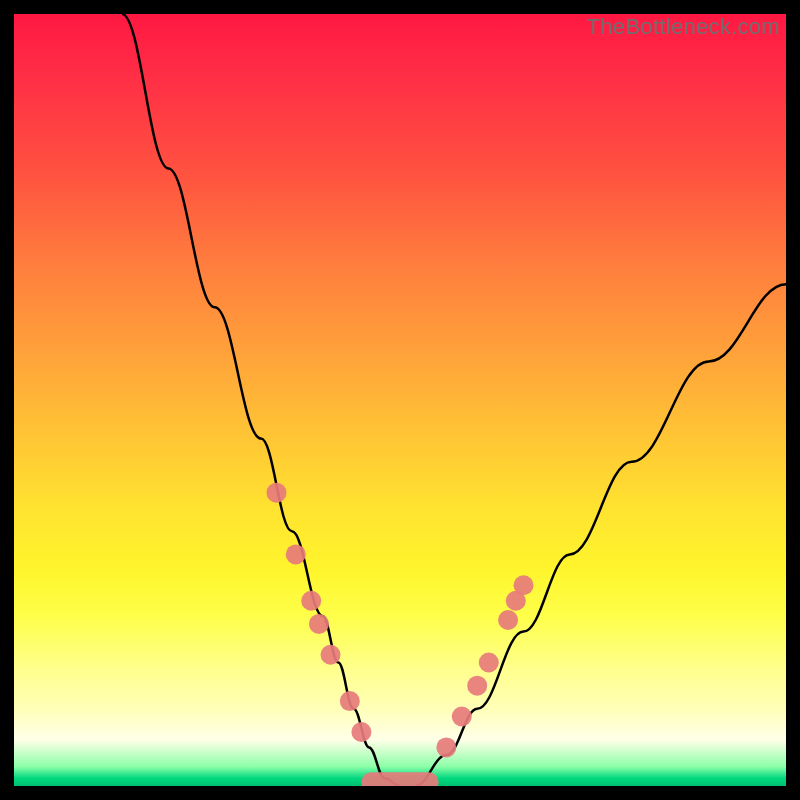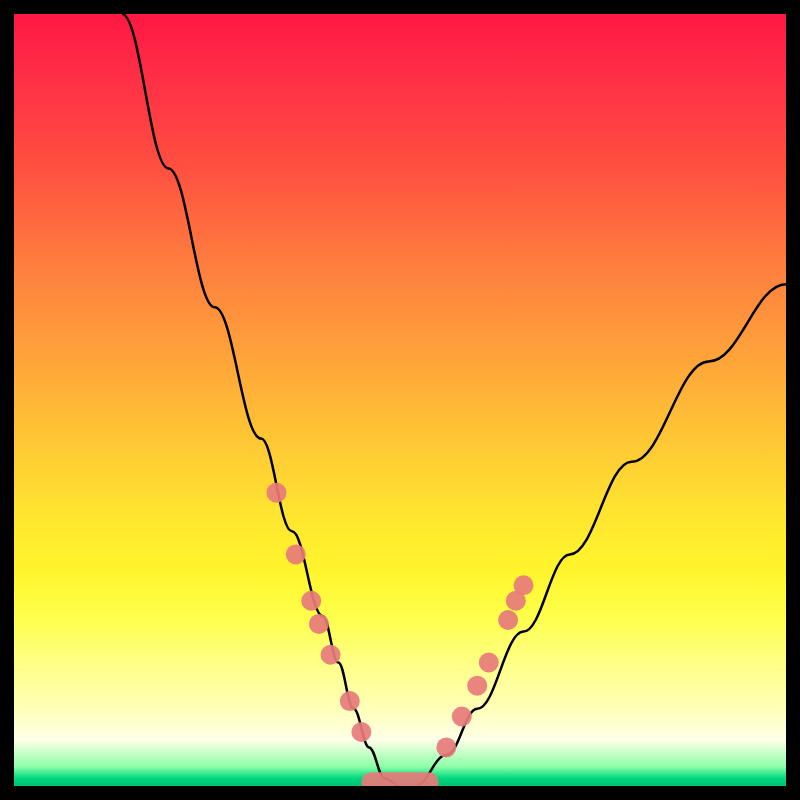--- a/index.html
+++ b/index.html
@@ -56,20 +56,21 @@
   }
   .bar {
     fill: #e77b7b;
     fill-opacity: 0.92;
   }
 </style>
 </head>
 <body>
 
 <div class="frame">
+  <div class="watermark">TheBottleneck.com</div>
   <svg class="curves" width="772" height="772" viewBox="0 0 772 772">
     <g id="curve-layer">
         <path d="M 108.08000000000001 0 C 126.608 0, 135.872 154.39999999999998, 154.4 154.39999999999998 C 172.928 154.39999999999998, 182.192 293.36, 200.72 293.36 C 219.248 293.36, 228.512 424.59999999999997, 247.04 424.59999999999997 C 259.392 424.59999999999997, 265.568 517.24, 277.92 517.24 C 290.272 517.24, 296.44800000000004 602.16, 308.8 602.16 C 314.976 602.16, 318.064 648.48, 324.24 648.48 C 330.416 648.48, 333.504 694.8, 339.68 694.8 C 345.856 694.8, 348.944 733.4, 355.12 733.4 C 361.296 733.4, 364.384 764.28, 370.56 764.28 C 376.736 764.28, 379.824 772, 386 772" fill="none" stroke="#000" stroke-width="2.5"></path>
         <path d="M 401.44 772 C 413.79200000000003 772, 419.968 741.12, 432.32000000000005 741.12 C 444.672 741.12, 450.848 694.8, 463.2 694.8 C 481.728 694.8, 490.992 617.6, 509.52000000000004 617.6 C 528.048 617.6, 537.312 540.4, 555.84 540.4 C 580.544 540.4, 592.8960000000001 447.76, 617.6 447.76 C 648.48 447.76, 663.9200000000001 347.4, 694.8000000000001 347.4 C 725.6800000000001 347.4, 741.12 270.2, 772 270.2" fill="none" stroke="#000" stroke-width="2.5"></path>
       </g>
     <g id="marker-layer">
         <circle cx="262.48" cy="478.64" r="10" class="dot"></circle>
         <circle cx="281.78" cy="540.4" r="10" class="dot"></circle>
         <circle cx="297.22" cy="586.72" r="10" class="dot"></circle>
         <circle cx="304.94" cy="609.88" r="10" class="dot"></circle>

